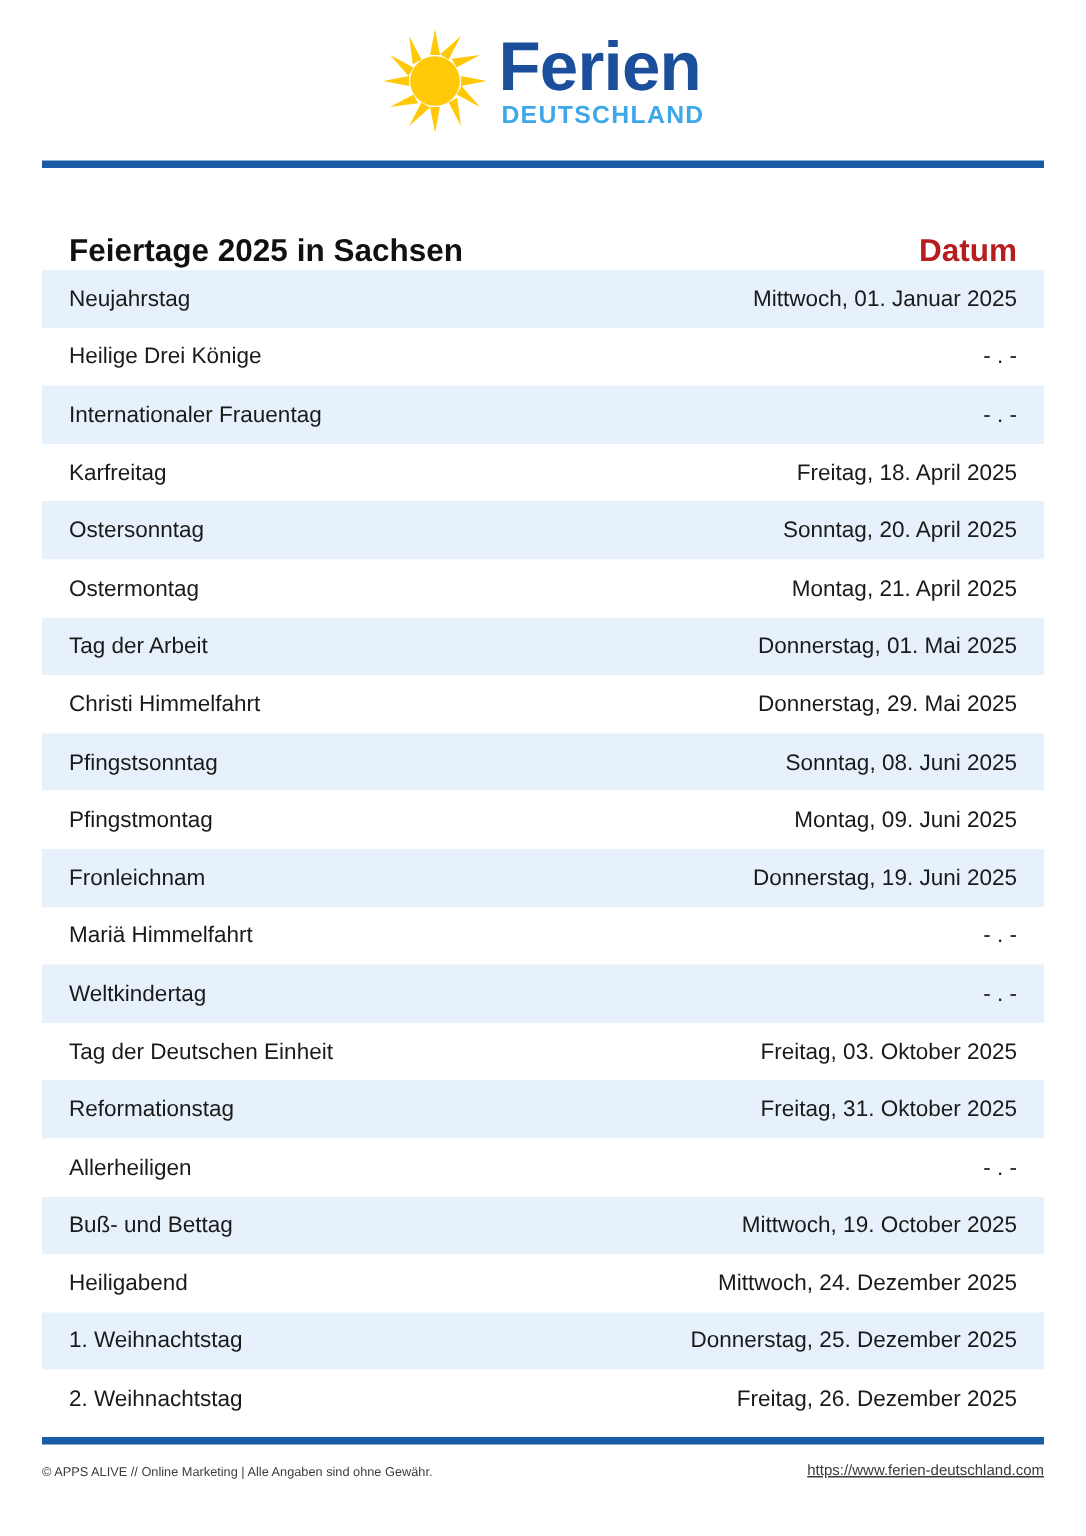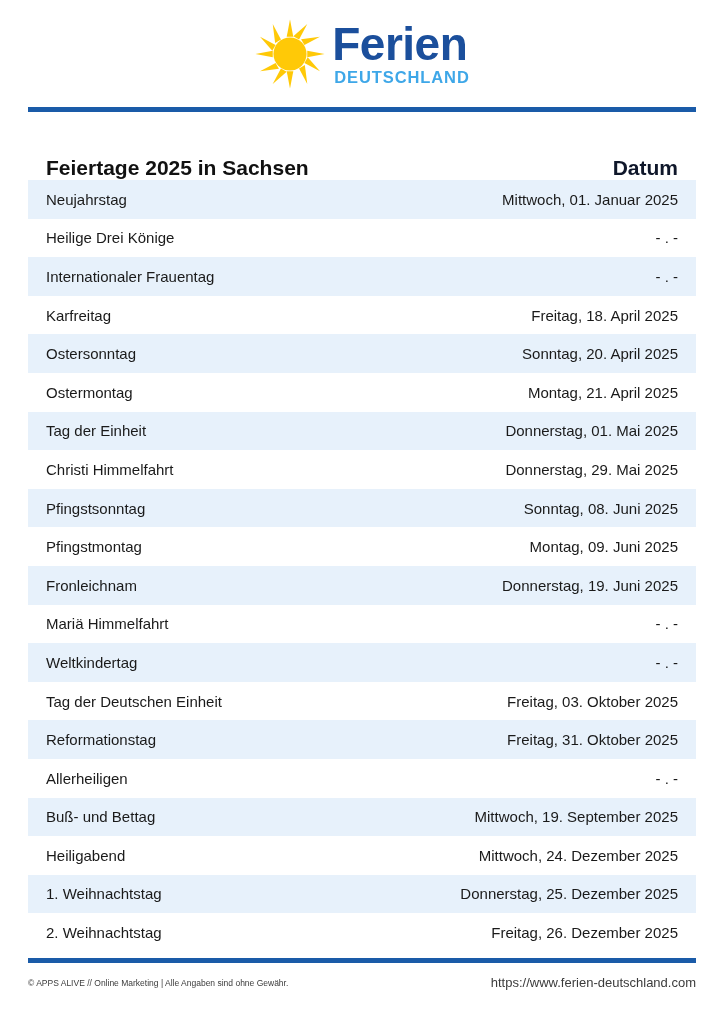--- a/index.html
+++ b/index.html
@@ -93,21 +93,21 @@
     font-size: 21px;
     font-weight: bold;
     color: #111111;
     text-align: left;
     white-space: nowrap;
   }
   .th-right {
     flex: 0 0 auto;
     font-size: 21px;
     font-weight: bold;
-    color: #0f172a;
+    color: #b91c1c;
     text-align: right;
     white-space: nowrap;
   }
 
   .row {
     display: flex;
     align-items: center;
     height: 38.6px;
     padding: 0 18px;
     box-sizing: border-box;
@@ -139,23 +139,24 @@
     display: flex;
     align-items: center;
     justify-content: space-between;
   }
   .footer-left {
     font-size: 8.5px;
     color: #3b3b3b;
     white-space: nowrap;
   }
   .footer-right {
-    font-size: 13px;
+    font-size: 10px;
     color: #3b3b3b;
     white-space: nowrap;
+    text-decoration: underline;
   }
 </style>
 </head>
 <body>
 
 <div class="page">
 
   <div class="logo-area">
     <div class="logo">
       <svg class="sun-icon" viewBox="0 0 100 100">
@@ -210,21 +211,21 @@
         </div>
         <div class="row alt">
           <div class="cell-name">Ostersonntag</div>
           <div class="cell-date">Sonntag, 20. April 2025</div>
         </div>
         <div class="row">
           <div class="cell-name">Ostermontag</div>
           <div class="cell-date">Montag, 21. April 2025</div>
         </div>
         <div class="row alt">
-          <div class="cell-name">Tag der Einheit</div>
+          <div class="cell-name">Tag der Arbeit</div>
           <div class="cell-date">Donnerstag, 01. Mai 2025</div>
         </div>
         <div class="row">
           <div class="cell-name">Christi Himmelfahrt</div>
           <div class="cell-date">Donnerstag, 29. Mai 2025</div>
         </div>
         <div class="row alt">
           <div class="cell-name">Pfingstsonntag</div>
           <div class="cell-date">Sonntag, 08. Juni 2025</div>
         </div>
@@ -251,21 +252,21 @@
         <div class="row alt">
           <div class="cell-name">Reformationstag</div>
           <div class="cell-date">Freitag, 31. Oktober 2025</div>
         </div>
         <div class="row">
           <div class="cell-name">Allerheiligen</div>
           <div class="cell-date">- . -</div>
         </div>
         <div class="row alt">
           <div class="cell-name">Buß- und Bettag</div>
-          <div class="cell-date">Mittwoch, 19. September 2025</div>
+          <div class="cell-date">Mittwoch, 19. October 2025</div>
         </div>
         <div class="row">
           <div class="cell-name">Heiligabend</div>
           <div class="cell-date">Mittwoch, 24. Dezember 2025</div>
         </div>
         <div class="row alt">
           <div class="cell-name">1. Weihnachtstag</div>
           <div class="cell-date">Donnerstag, 25. Dezember 2025</div>
         </div>
         <div class="row">

